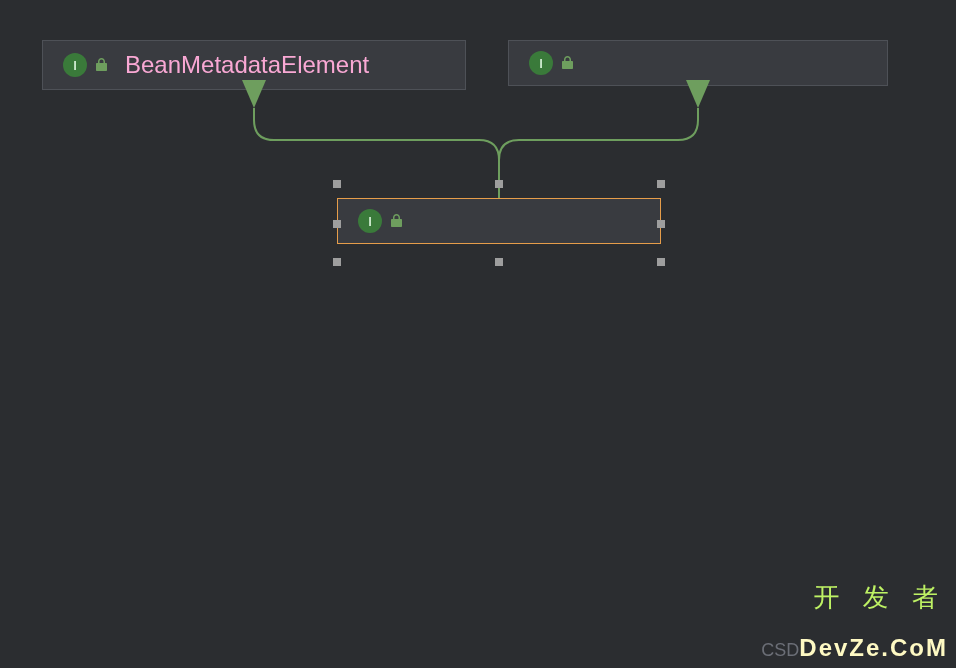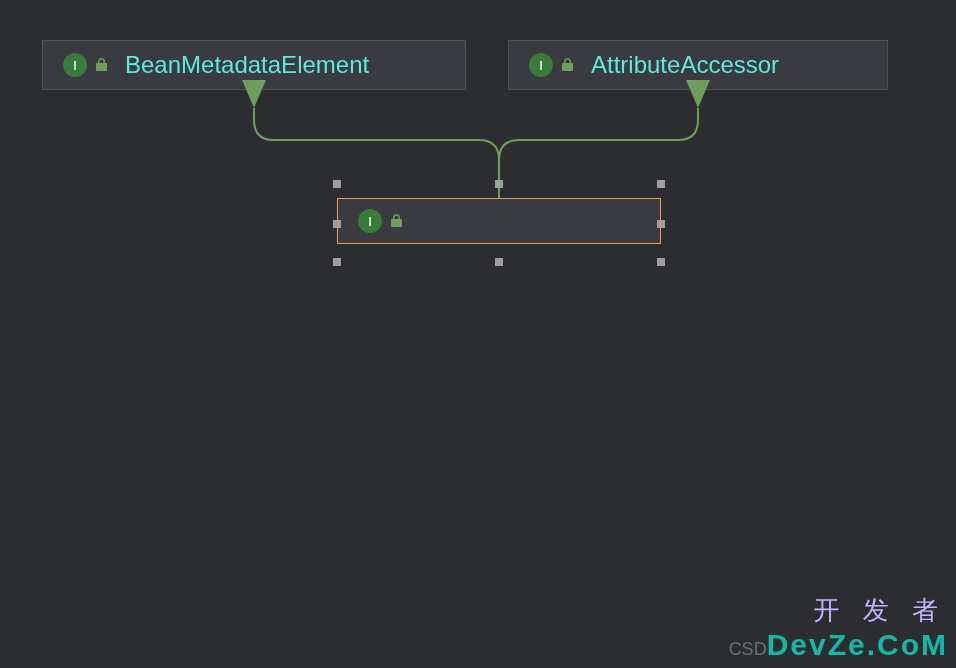--- a/index.html
+++ b/index.html
@@ -41,54 +41,54 @@
       height: 14px;
       display: flex;
       align-items: center;
       justify-content: center;
       flex-shrink: 0;
     }
     .lock-icon svg {
       fill: #6e9e5e;
     }
     .node-label {
-      color: #5eead4;
+      color: #f9a8d4;
       font-size: 24px;
       white-space: nowrap;
       margin-left: 8px;
     }
     .selection-handle {
       position: absolute;
       width: 8px;
       height: 8px;
       background: #9e9e9e;
     }
     .connector {
       position: absolute;
       pointer-events: none;
     }
     .watermark-top {
       position: absolute;
       right: 10px;
-      bottom: 40px;
-      color: #c4b5fd;
+      bottom: 53px;
+      color: #bef264;
       font-size: 26px;
       letter-spacing: 8px;
       font-weight: 500;
     }
     .watermark-bottom {
       position: absolute;
       right: 8px;
       bottom: 6px;
       color: #6b6e76;
       font-size: 18px;
     }
     .watermark-bottom .devze {
-      color: #14b8a6;
-      font-size: 30px;
+      color: #fef9c3;
+      font-size: 24px;
       font-weight: bold;
       letter-spacing: 2px;
     }
   </style>
 </head>
 <body>
 
 <div class="node" style="left:42px; top:40px; width:424px;">
   <span class="interface-icon">
     <span>I</span>
@@ -103,21 +103,20 @@
 
 <div class="node" style="left:508px; top:40px; width:380px;">
   <span class="interface-icon">
     <span>I</span>
   </span>
   <span class="lock-icon">
     <svg width="12" height="14" viewBox="0 0 12 14">
         <path d="M9 5V3.5C9 1.6 7.4 0 5.5 0S2 1.6 2 3.5V5H1C.4 5 0 5.4 0 6v6c0 .6.4 1 1 1h9c.6 0 1-.4 1-1V6c0-.6-.4-1-1-1H9zM3.5 3.5c0-1.1.9-2 2-2s2 .9 2 2V5h-4V3.5z"></path>
       </svg>
   </span>
-  <span class="node-label">AttributeAccessor</span>
 </div>
 
 <svg class="connector" width="956" height="300" style="left:0;top:0;">
   <defs>
     <marker id="arrowhead" markerWidth="14" markerHeight="12" refX="0" refY="6" orient="auto">
       <path d="M 0 6 L 14 0 L 14 12 Z" fill="#6e9e5e"></path>
     </marker>
   </defs>
 
   <path d="M 499 198 L 499 160 Q 499 140 479 140 L 274 140 Q 254 140 254 120 L 254 108" stroke="#6e9e5e" stroke-width="2" fill="none" marker-end="url(#arrowhead)"></path>

